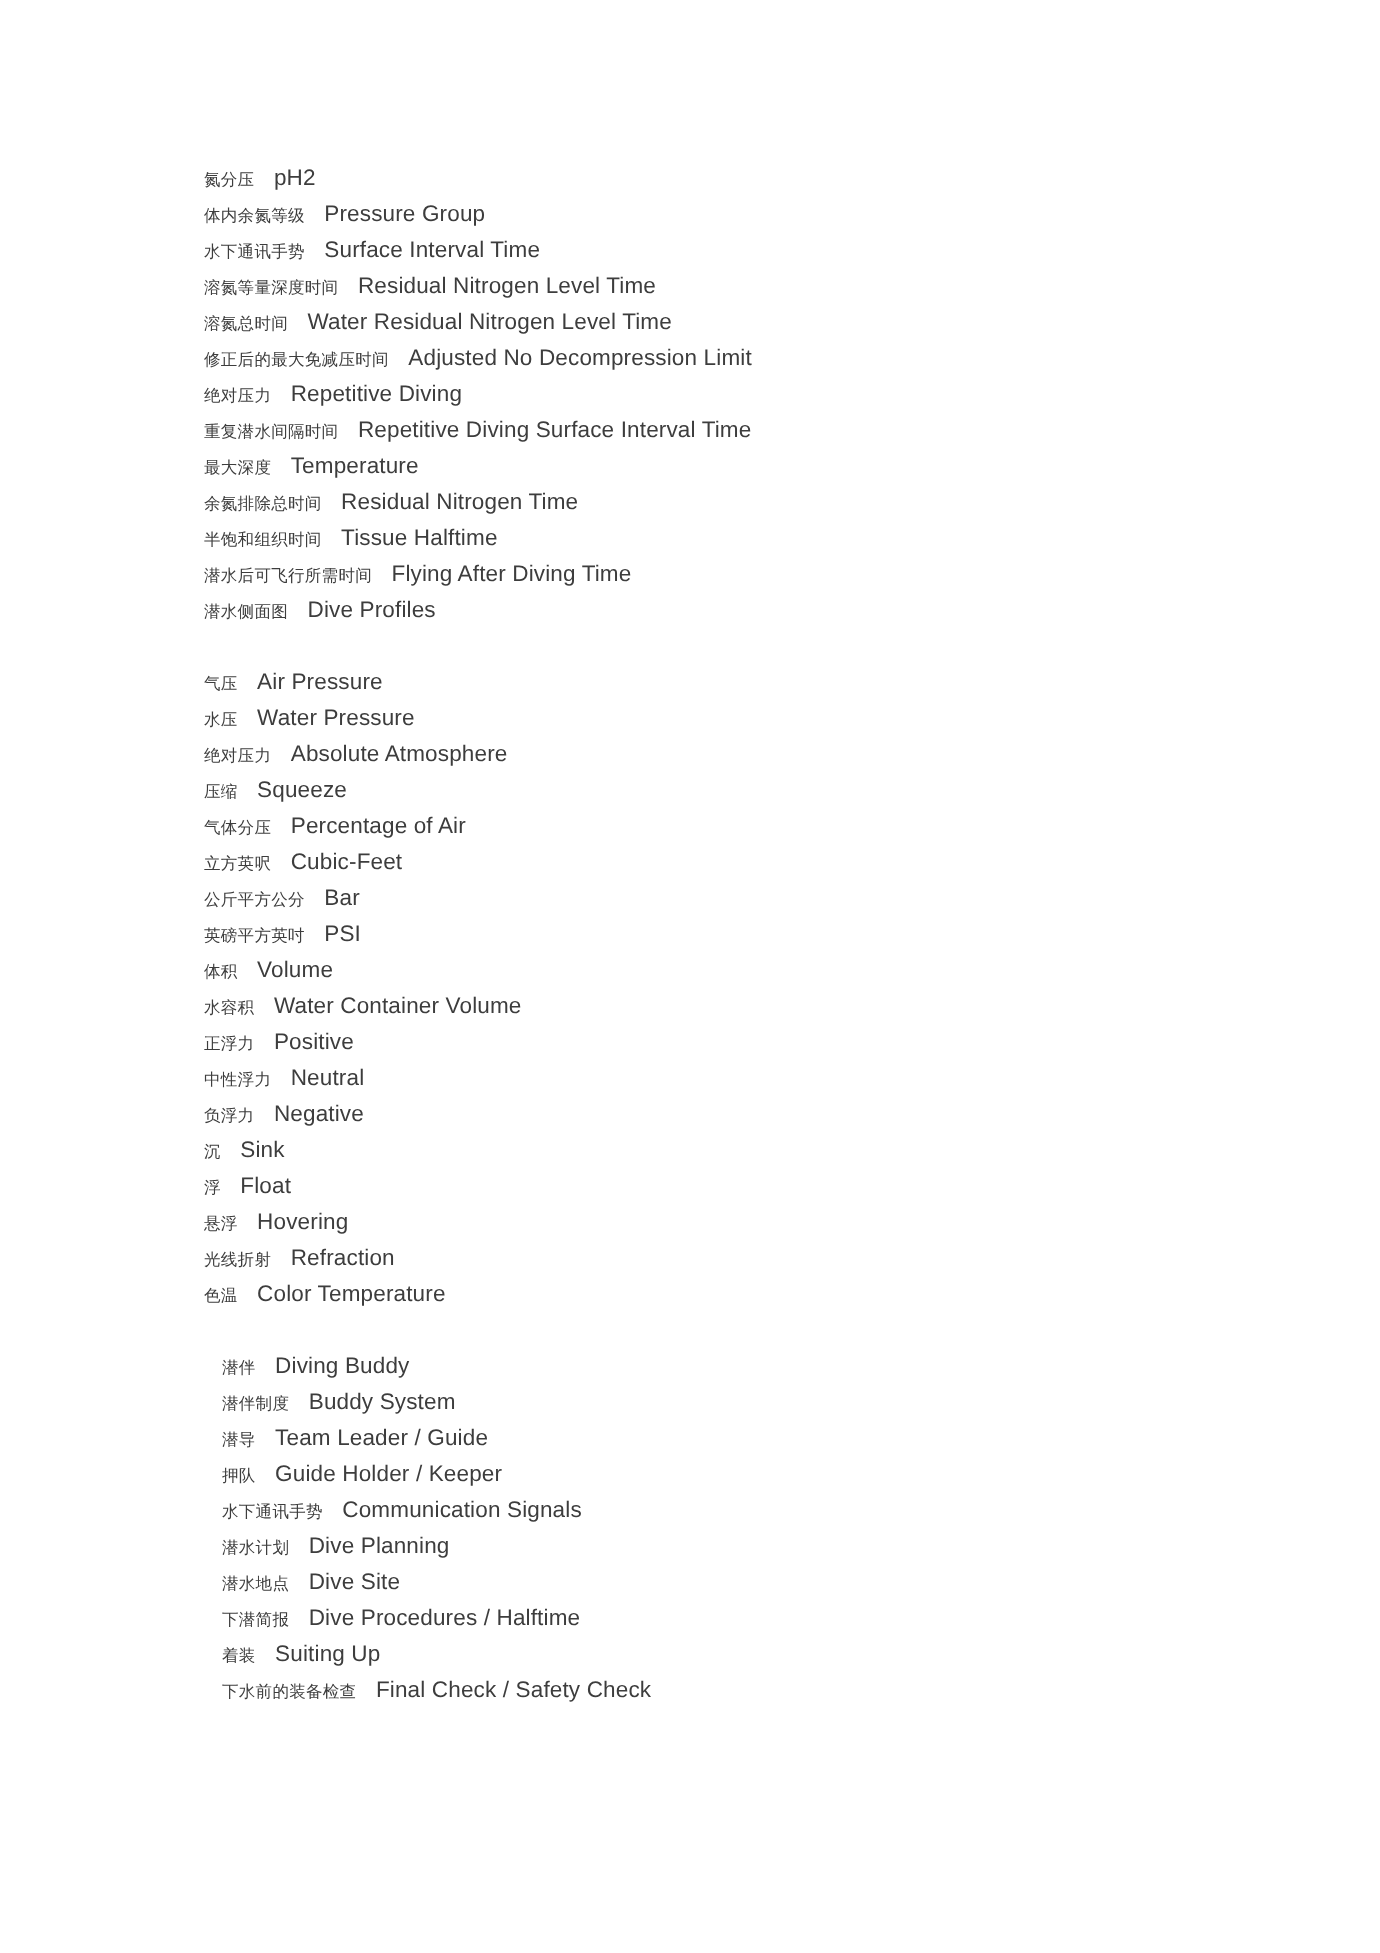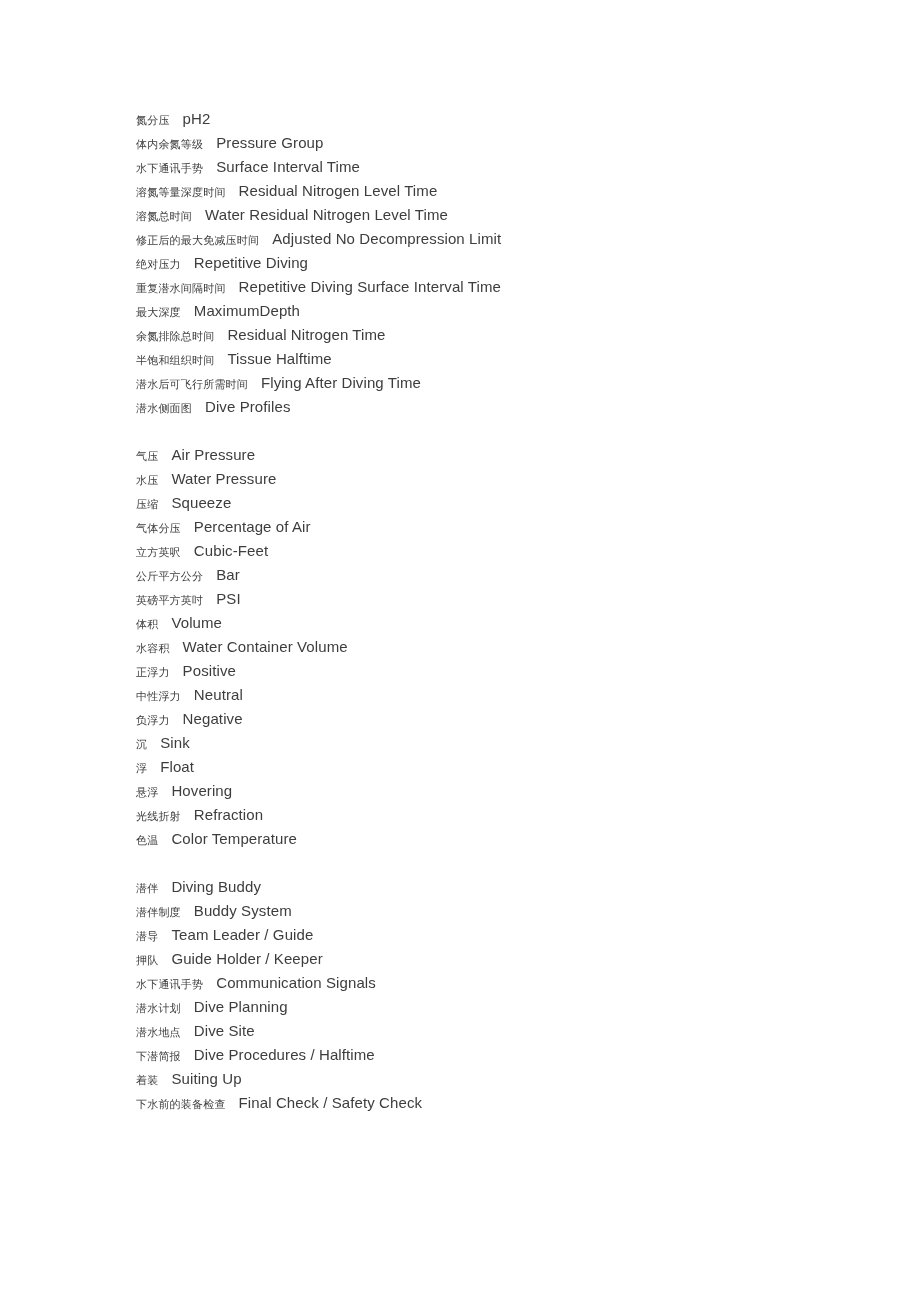--- a/index.html
+++ b/index.html
@@ -25,20 +25,21 @@
     position: absolute;
     left: 136px;
     top: 107px;
     right: 20px;
   }
   .section {
     margin: 0 0 24px 0;
   }
   .section:last-child {
     margin-bottom: 0;
+    margin-left: 12px;
   }
   .entry {
     height: 24px;
     line-height: 24px;
     white-space: nowrap;
     font-size: 15px;
   }
   .term-zh {
     font-weight: 400;
     font-size: 11px;
@@ -58,29 +59,30 @@
   <div class="content" id="content-root">
       <div class="section">
         <div class="entry"><span class="term-zh">氮分压</span><span class="term-en">pH2</span></div>
         <div class="entry"><span class="term-zh">体内余氮等级</span><span class="term-en">Pressure Group</span></div>
         <div class="entry"><span class="term-zh">水下通讯手势</span><span class="term-en">Surface Interval Time</span></div>
         <div class="entry"><span class="term-zh">溶氮等量深度时间</span><span class="term-en">Residual Nitrogen Level Time</span></div>
         <div class="entry"><span class="term-zh">溶氮总时间</span><span class="term-en">Water Residual Nitrogen Level Time</span></div>
         <div class="entry"><span class="term-zh">修正后的最大免减压时间</span><span class="term-en">Adjusted No Decompression Limit</span></div>
         <div class="entry"><span class="term-zh">绝对压力</span><span class="term-en">Repetitive Diving</span></div>
         <div class="entry"><span class="term-zh">重复潜水间隔时间</span><span class="term-en">Repetitive Diving Surface Interval Time</span></div>
-        <div class="entry"><span class="term-zh">最大深度</span><span class="term-en">MaximumDepth</span></div>
+        <div class="entry"><span class="term-zh">最大深度</span><span class="term-en">Temperature</span></div>
         <div class="entry"><span class="term-zh">余氮排除总时间</span><span class="term-en">Residual Nitrogen Time</span></div>
         <div class="entry"><span class="term-zh">半饱和组织时间</span><span class="term-en">Tissue Halftime</span></div>
         <div class="entry"><span class="term-zh">潜水后可飞行所需时间</span><span class="term-en">Flying After Diving Time</span></div>
         <div class="entry"><span class="term-zh">潜水侧面图</span><span class="term-en">Dive Profiles</span></div>
       </div>
       <div class="section">
         <div class="entry"><span class="term-zh">气压</span><span class="term-en">Air Pressure</span></div>
         <div class="entry"><span class="term-zh">水压</span><span class="term-en">Water Pressure</span></div>
+        <div class="entry"><span class="term-zh">绝对压力</span><span class="term-en">Absolute Atmosphere</span></div>
         <div class="entry"><span class="term-zh">压缩</span><span class="term-en">Squeeze</span></div>
         <div class="entry"><span class="term-zh">气体分压</span><span class="term-en">Percentage of Air</span></div>
         <div class="entry"><span class="term-zh">立方英呎</span><span class="term-en">Cubic-Feet</span></div>
         <div class="entry"><span class="term-zh">公斤平方公分</span><span class="term-en">Bar</span></div>
         <div class="entry"><span class="term-zh">英磅平方英吋</span><span class="term-en">PSI</span></div>
         <div class="entry"><span class="term-zh">体积</span><span class="term-en">Volume</span></div>
         <div class="entry"><span class="term-zh">水容积</span><span class="term-en">Water Container Volume</span></div>
         <div class="entry"><span class="term-zh">正浮力</span><span class="term-en">Positive</span></div>
         <div class="entry"><span class="term-zh">中性浮力</span><span class="term-en">Neutral</span></div>
         <div class="entry"><span class="term-zh">负浮力</span><span class="term-en">Negative</span></div>

